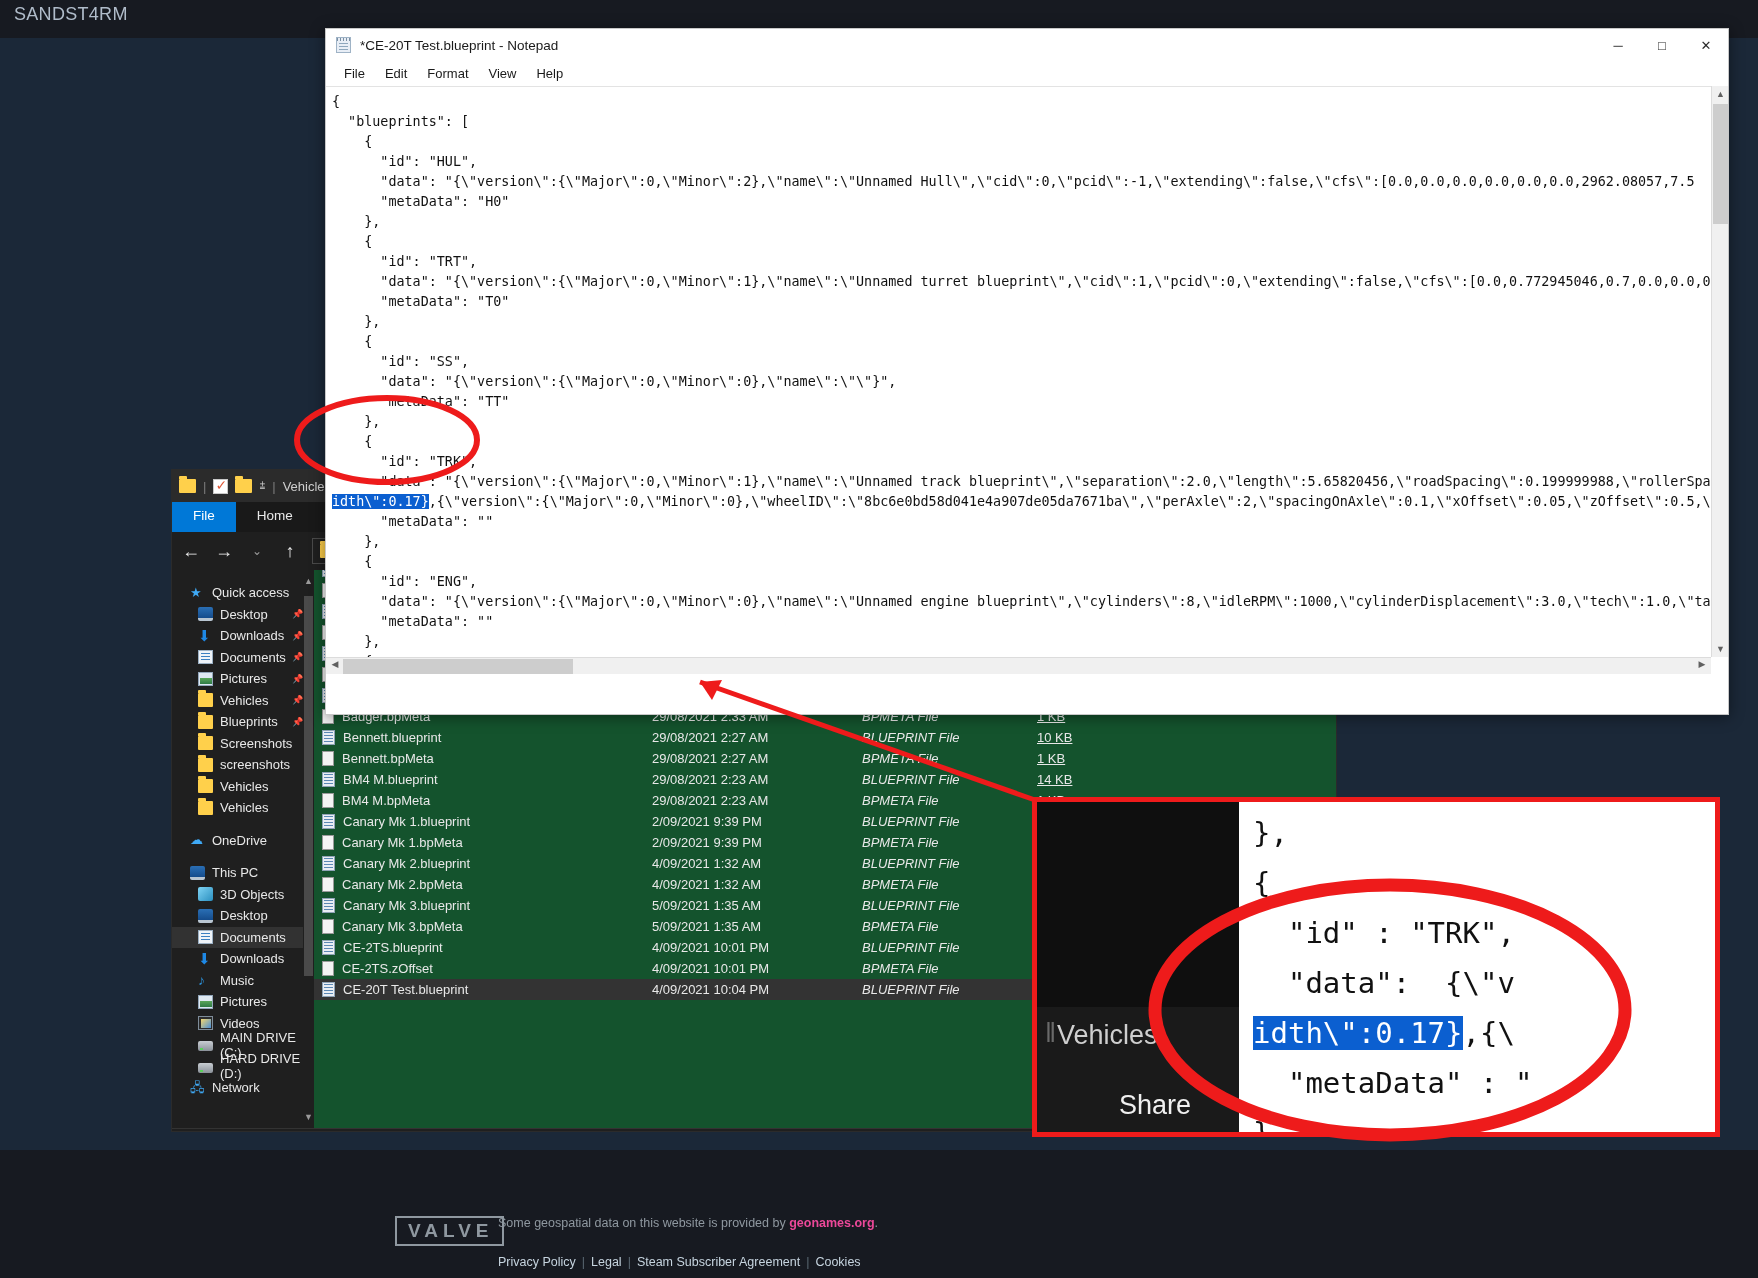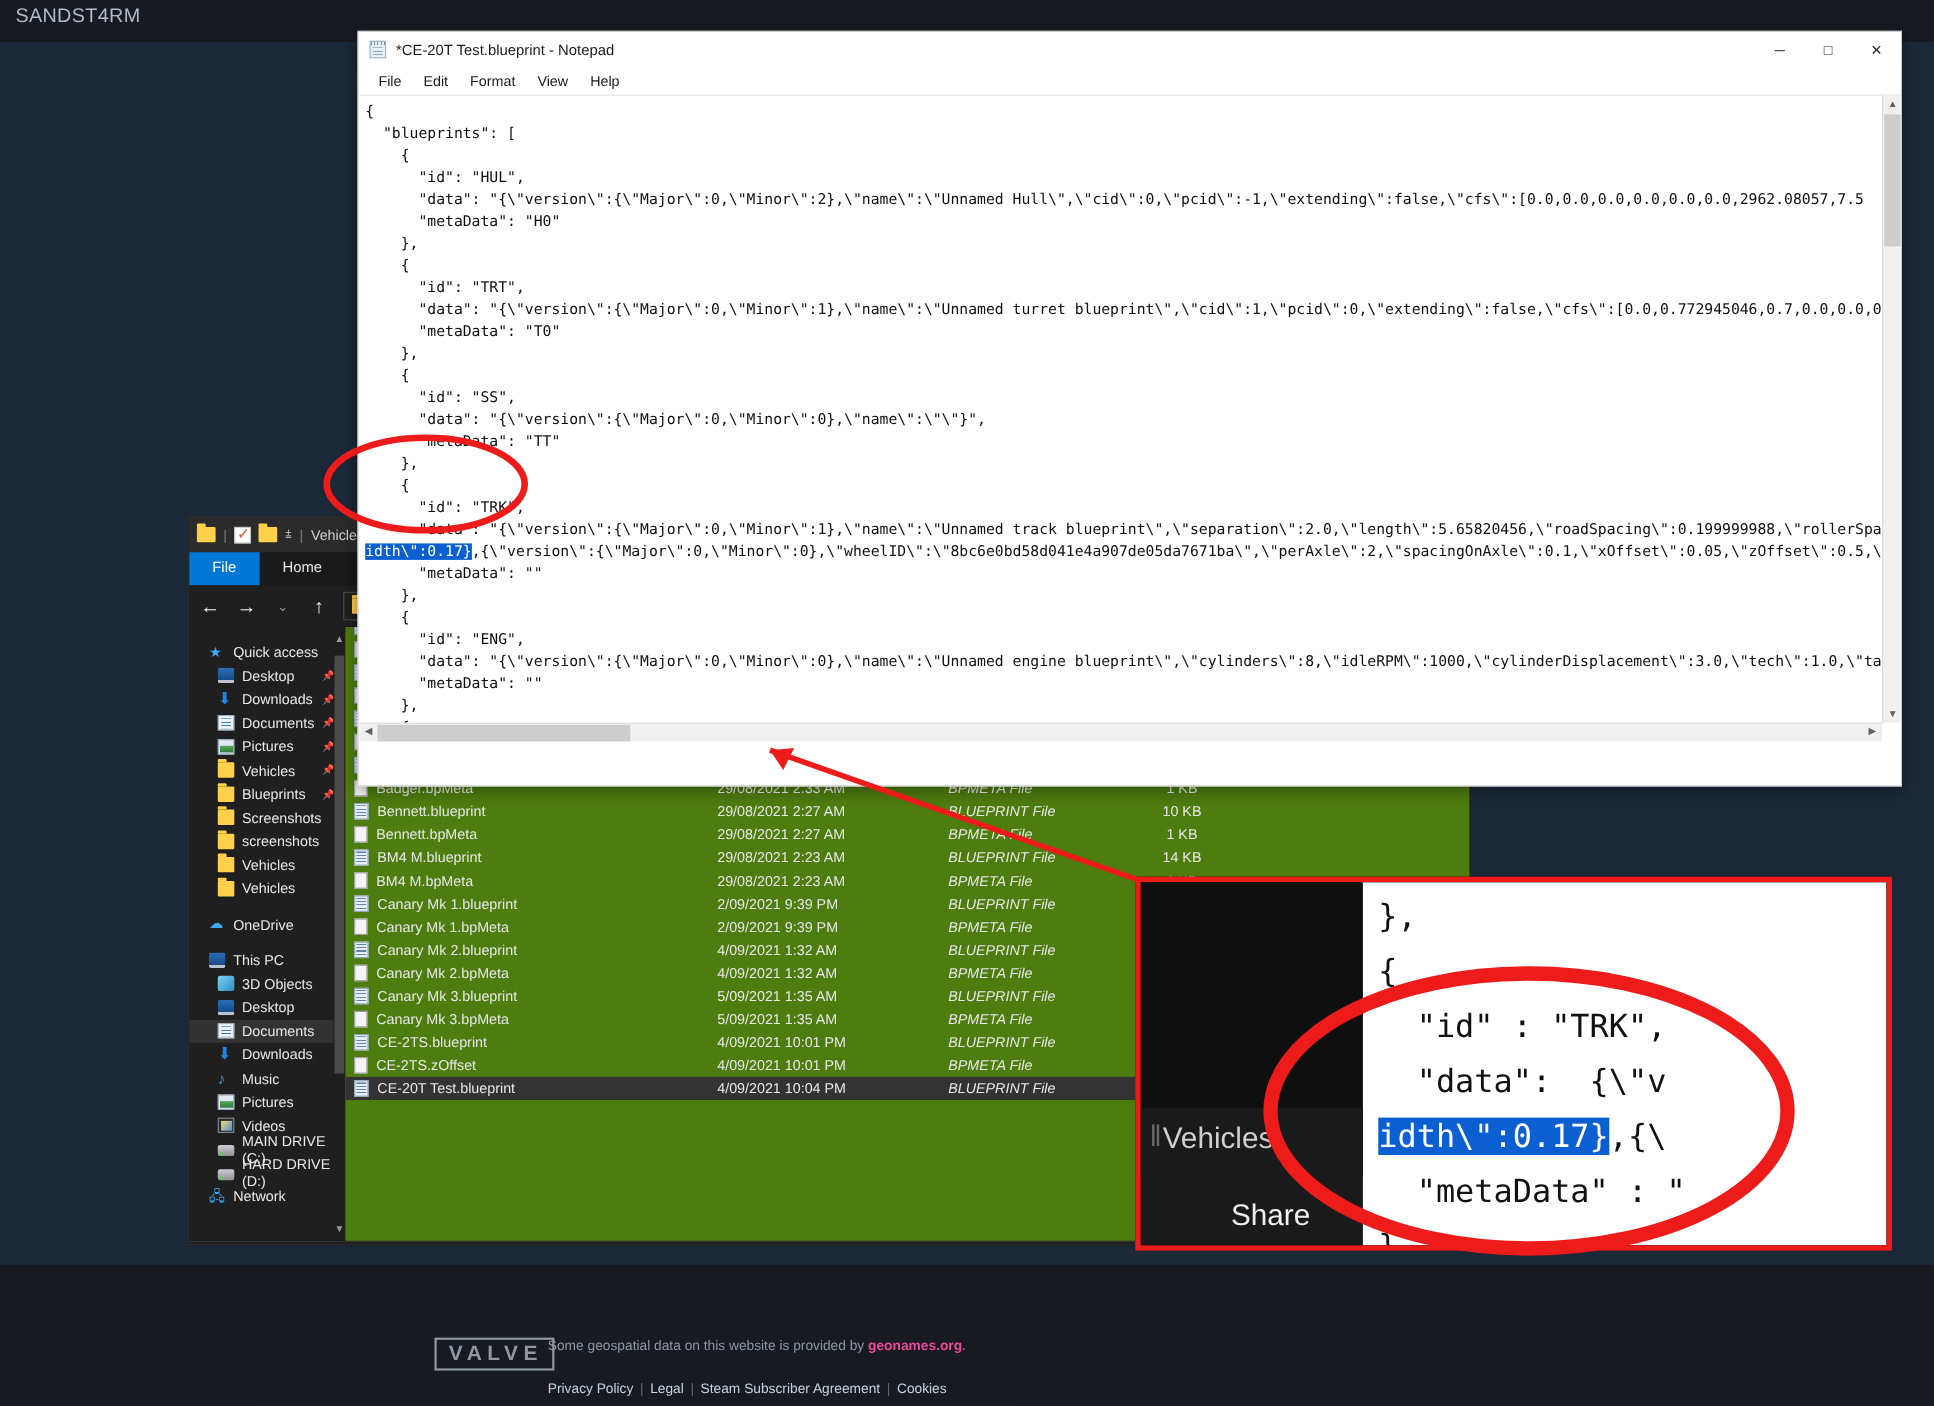--- a/index.html
+++ b/index.html
@@ -135,30 +135,30 @@
   .ico-drive { background: linear-gradient(#c8cdd2,#8a9199); border-radius: 2px; height: 10px; margin-top:3px;}
   .ico-drive:after{content:"";position:absolute;left:2px;bottom:1px;width:3px;height:2px;background:#5ad05a;}
 
   .sb-scroll {
     position: absolute; right: 0; top: 0; width: 11px; height: 100%;
     background: #1f1f1f;
   }
   .sb-thumb { position:absolute; right:1px; top: 26px; width: 9px; height: 380px; background:#4a4a4a; }
   .sb-arrow { position:absolute; right:1px; color:#9a9a9a; font-size:9px; width:9px; text-align:center;}
 
-  .ex-filepane { flex: 1; background: #4d7c0f; position: relative; overflow: hidden; }
+  .ex-filepane { flex: 1; background: #14532d; position: relative; overflow: hidden; }
   .frow {
     display: flex; align-items: center; height: 21px; font-size: 13px;
     color: #e8e8e8; padding-left: 8px;
   }
   .frow.sel { background: #333333; }
   .fname { width: 330px; display: flex; align-items: center; gap: 8px; }
   .fdate { width: 210px; }
   .ftype { width: 175px; font-style: italic; }
-  .fsize { width: 75px; text-align: center; }
+  .fsize { width: 75px; text-align: left; text-decoration: underline; }
   .bp-ico {
     width: 13px; height: 15px; background: #e9eef4; border: 1px solid #8fa3b7;
     position: relative; flex: 0 0 13px;
   }
   .bp-ico:after { content:""; position:absolute; left:1px; top:1px; right:1px; height:11px;
     background: repeating-linear-gradient(#5b88b5 0 1px, transparent 1px 3px); }
   .meta-ico {
     width: 12px; height: 15px; background: #f4f4f4; border: 1px solid #9a9a9a;
     flex: 0 0 12px;
   }

